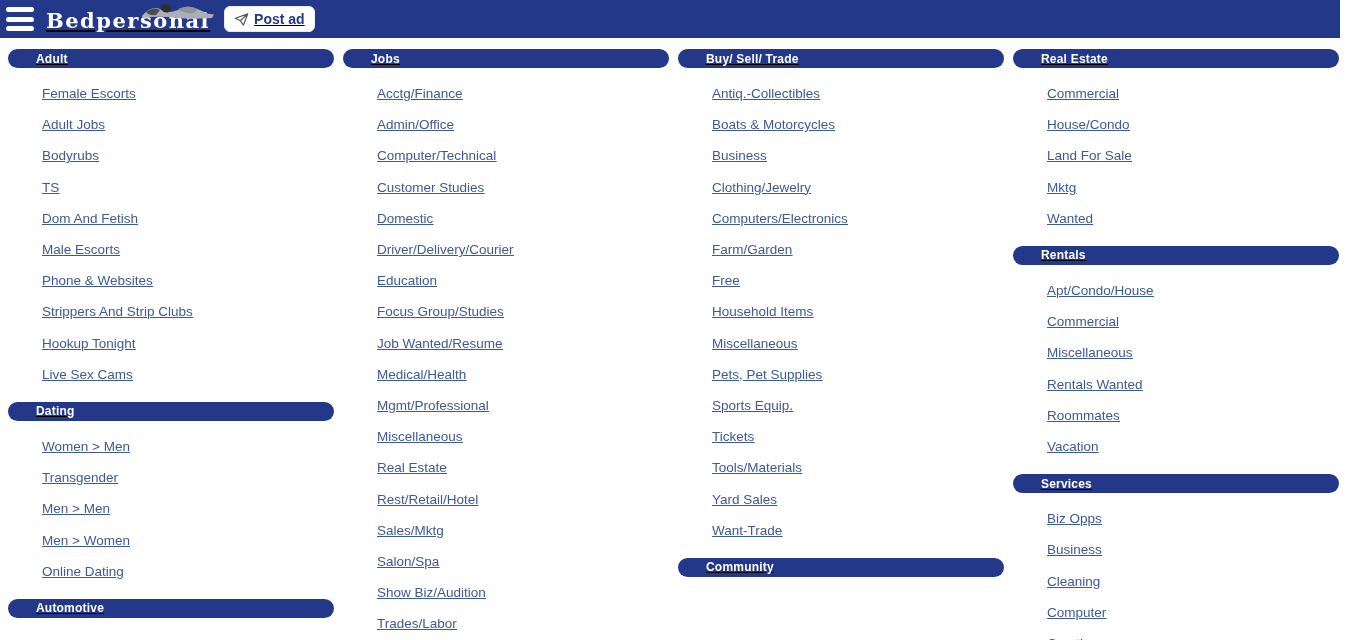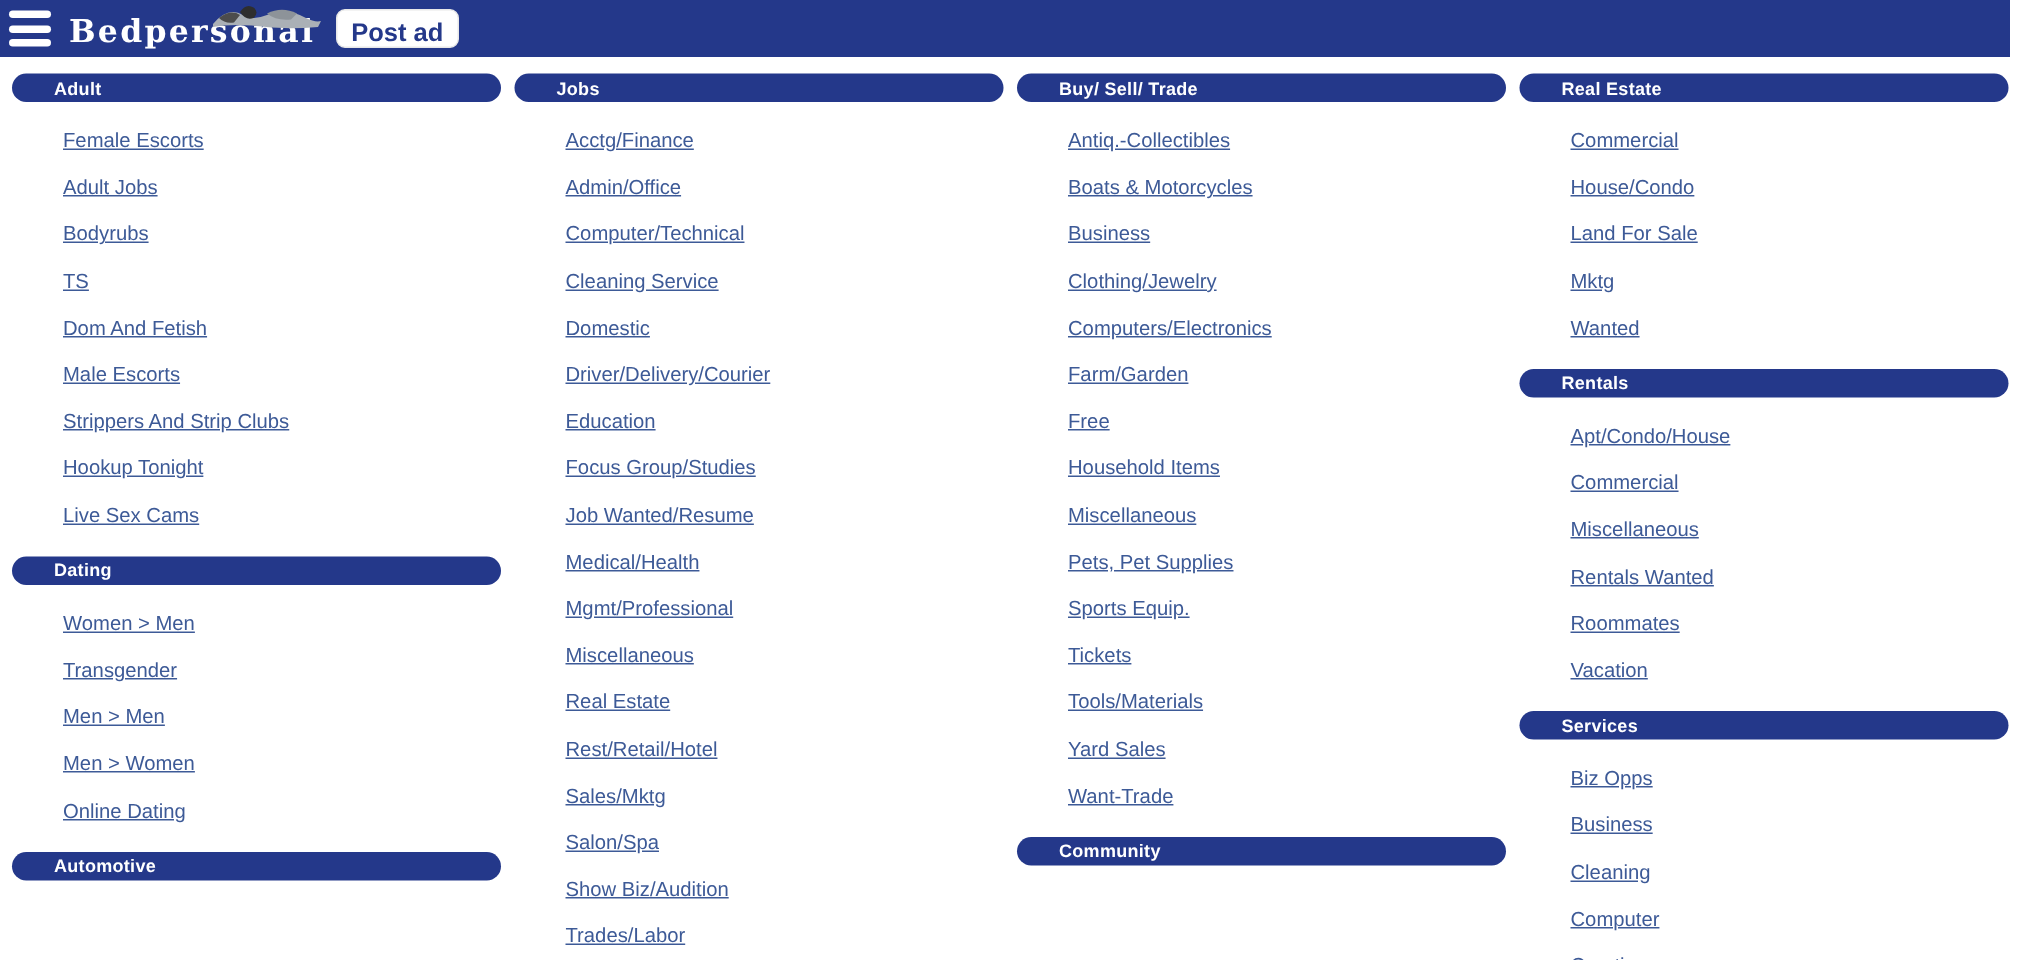--- a/index.html
+++ b/index.html
@@ -2,21 +2,21 @@
 <html><head>
 <meta charset="utf-8">
 <style>
   * { margin: 0; padding: 0; box-sizing: border-box; }
   html, body {
     width: 1352px; height: 640px;
     overflow: hidden;
     background: #ffffff;
     font-family: "Liberation Sans", sans-serif;
   }
-  .page { display: flex; width: 1256px; height: 640px; }
+  .page { display: flex; width: 1256px; height: 640px; text-decoration: underline; }
   .content-area { width: 1340px; }
   .scroll-strip { width: 12px; height: 640px; background: #ffffff; }
 
   
   .navbar {
     height: 38px; width: 1340px;
     background: #24388a;
     display: flex; align-items: center;
     padding-left: 6px;
     position: relative;
@@ -52,24 +52,23 @@
   .post-ad {
     margin-left: 14px;
     height: 26px;
     background: #ffffff;
     border: 1px solid #e8e8e8;
     border-radius: 6px;
     display: inline-flex; align-items: center;
     gap: 5px;
     padding: 0 9px;
     font-family: "Liberation Sans", sans-serif;
-    font-size: 17px; font-weight: bold;
+    font-size: 14px; font-weight: bold;
     color: #24388a;
     cursor: pointer;
-    flex-direction: column;
   }
 
   
   .main {
     display: flex;
     padding: 11px 0 0 8px;
     gap: 9px;
   }
   .col { width: 326px; flex: none; }
   .cat-header {
@@ -148,20 +147,23 @@
             <div class="link-row">
               <a>TS</a>
             </div>
             <div class="link-row">
               <a>Dom And Fetish</a>
             </div>
             <div class="link-row">
               <a>Male Escorts</a>
             </div>
             <div class="link-row">
+              <a>Phone &amp; Websites</a>
+            </div>
+            <div class="link-row">
               <a>Strippers And Strip Clubs</a>
             </div>
             <div class="link-row">
               <a>Hookup Tonight</a>
             </div>
             <div class="link-row">
               <a>Live Sex Cams</a>
             </div>
           </div>
           <div class="section">
@@ -198,21 +200,21 @@
             <div class="link-row">
               <a>Acctg/Finance</a>
             </div>
             <div class="link-row">
               <a>Admin/Office</a>
             </div>
             <div class="link-row">
               <a>Computer/Technical</a>
             </div>
             <div class="link-row">
-              <a>Cleaning Service</a>
+              <a>Customer Studies</a>
             </div>
             <div class="link-row">
               <a>Domestic</a>
             </div>
             <div class="link-row">
               <a>Driver/Delivery/Courier</a>
             </div>
             <div class="link-row">
               <a>Education</a>
             </div>

